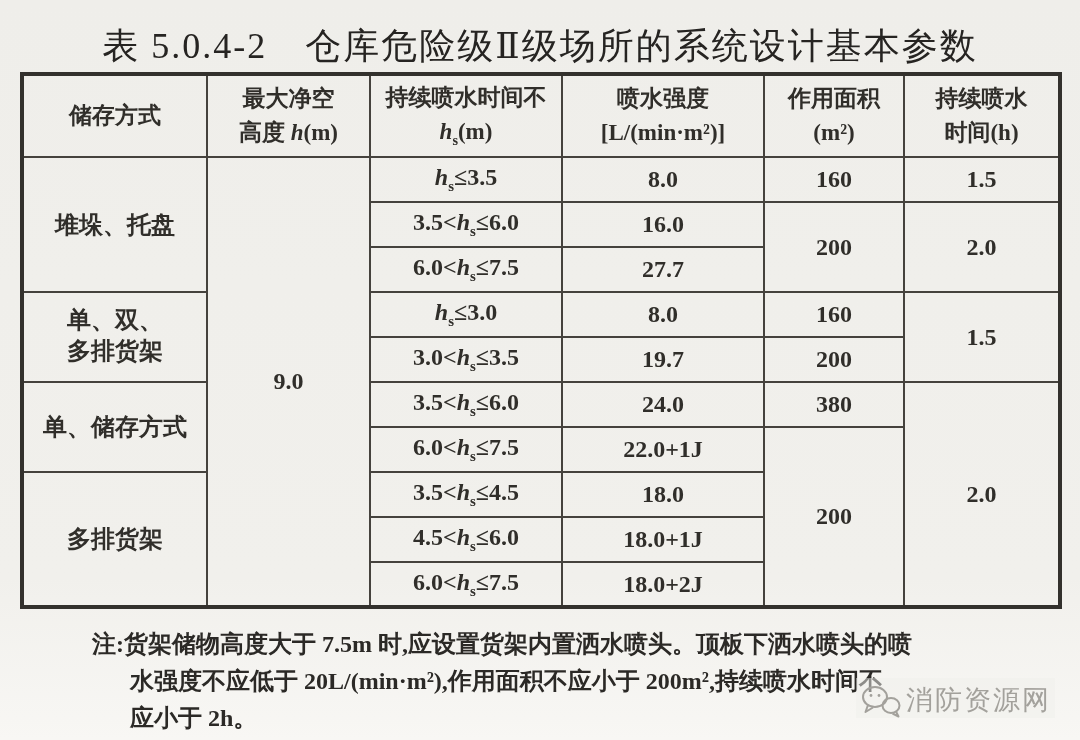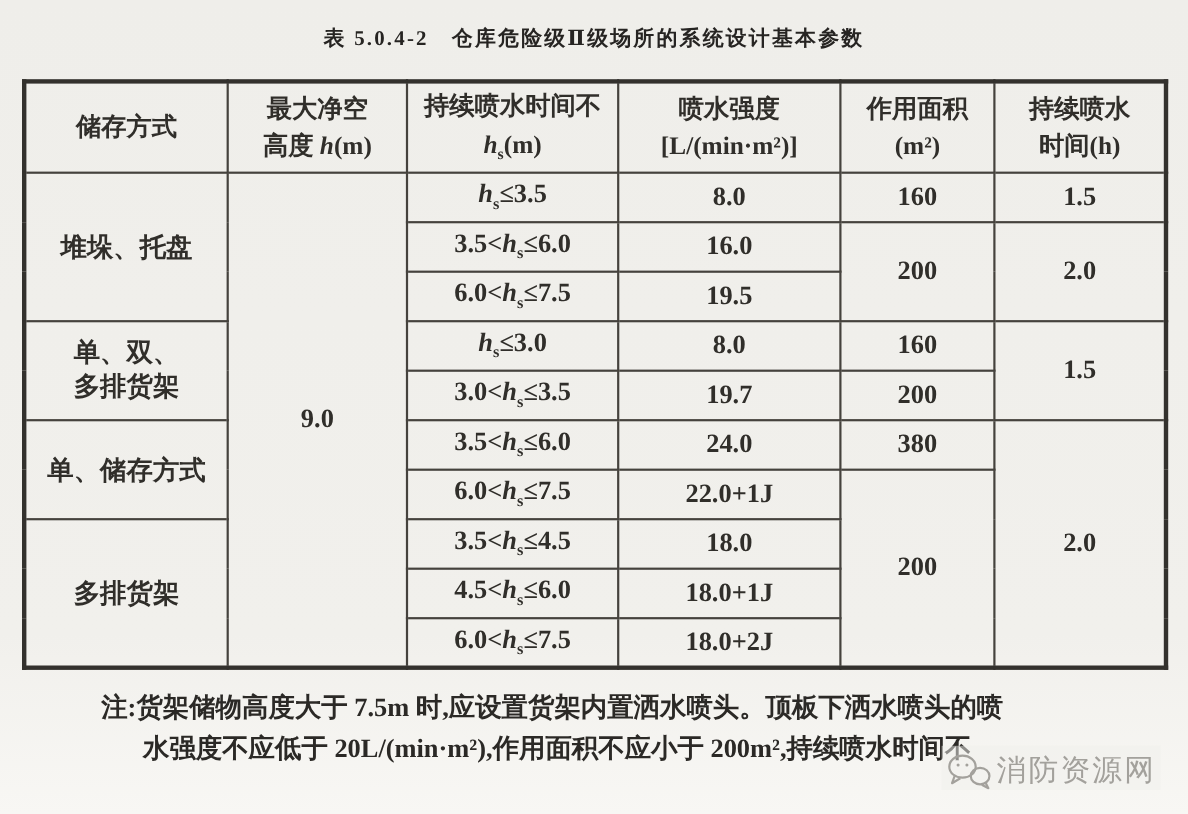--- a/index.html
+++ b/index.html
@@ -3,35 +3,35 @@
 <meta charset="utf-8">
 <style>
   html,body{margin:0;padding:0;}
   .page{
     position:relative;width:1080px;height:740px;overflow:hidden;
     background:linear-gradient(180deg,#efeeea 0%,#f1f0ec 78%,#f8f7f4 100%);
     font-family:"Liberation Serif","DejaVu Serif",serif;color:#2e2c29;
   }
   .title{
     position:absolute;top:22px;left:0;width:100%;text-align:center;
-    font-size:19px;font-weight:700;letter-spacing:2px;color:#262422;
+    font-size:36px;font-weight:400;letter-spacing:2px;color:#262422;
   }
   table.params{
     position:absolute;left:20px;top:72px;width:1038px;
     border-collapse:collapse;table-layout:fixed;
     border:4px solid #33312d;
   }
   .params th,.params td{
     border:2px solid #45423d;text-align:center;vertical-align:middle;
     padding:0 3px;font-weight:700;color:#302e2a;
   }
   .params th{height:80px;font-size:23px;line-height:1.5;}
   .params td{font-size:24px;}
   .params tr.datarow{height:45px;}
-  .multiline{white-space:pre-line;line-height:1.3;}
+  .multiline{white-space:pre-line;line-height:1.3;font-family:Liberation Mono, monospace;}
   .vh{font-style:italic;font-weight:700;font-family:"Liberation Serif","DejaVu Serif",serif;}
   .params sub,.hdr sub{font-size:0.62em;font-weight:700;}
   .num{font-family:"Liberation Serif","DejaVu Serif",serif;}
   .note{
     position:absolute;left:92px;top:626px;width:966px;
     font-size:24px;font-weight:700;line-height:37px;color:#2b2926;
   }
   .note .cont{padding-left:38px;}
   .watermark{
     position:absolute;left:856px;top:678px;height:40px;
@@ -93,21 +93,21 @@
       <td class="num">1.5</td>
     </tr>
     <tr class="datarow">
       <td class="num"><span>3.5&lt;</span><span class="vh">h</span><sub>s</sub><span>≤6.0</span></td>
       <td class="num">16.0</td>
       <td rowspan="2" class="num">200</td>
       <td rowspan="2" class="num">2.0</td>
     </tr>
     <tr class="datarow">
       <td class="num"><span>6.0&lt;</span><span class="vh">h</span><sub>s</sub><span>≤7.5</span></td>
-      <td class="num">19.5</td>
+      <td class="num">27.7</td>
     </tr>
 
     <tr class="datarow">
       <td rowspan="2" class="multiline">单、双、
 多排货架</td>
       <td class="num"><span></span><span class="vh">h</span><sub>s</sub><span>≤3.0</span></td>
       <td class="num">8.0</td>
       <td class="num">160</td>
       <td rowspan="2" class="num">1.5</td>
     </tr>
@@ -142,20 +142,21 @@
     <tr class="datarow">
       <td class="num"><span>6.0&lt;</span><span class="vh">h</span><sub>s</sub><span>≤7.5</span></td>
       <td class="num">18.0+2J</td>
     </tr>
   </tbody>
     </table>
 
   <div class="note">
     <div>注:货架储物高度大于 7.5m 时,应设置货架内置洒水喷头。顶板下洒水喷头的喷</div>
     <div class="cont">水强度不应低于 20L/(min·m²),作用面积不应小于 200m²,持续喷水时间不</div>
+    <div class="cont">应小于 2h。</div>
   </div>
 
   <div class="watermark">
     <svg class="wm-icon" width="42" height="34" viewBox="0 0 42 34">
       <g fill="none" stroke="#a3a19c" stroke-width="2" stroke-linejoin="round">
         <ellipse cx="15" cy="13" rx="12" ry="10"></ellipse>
         <path d="M8 21 L5.5 28 L13 23.5"></path>
         <ellipse cx="31" cy="21.5" rx="8.5" ry="7.5"></ellipse>
         <path d="M36 27.5 L38.5 32.5 L32.5 29.5"></path>
       </g>

